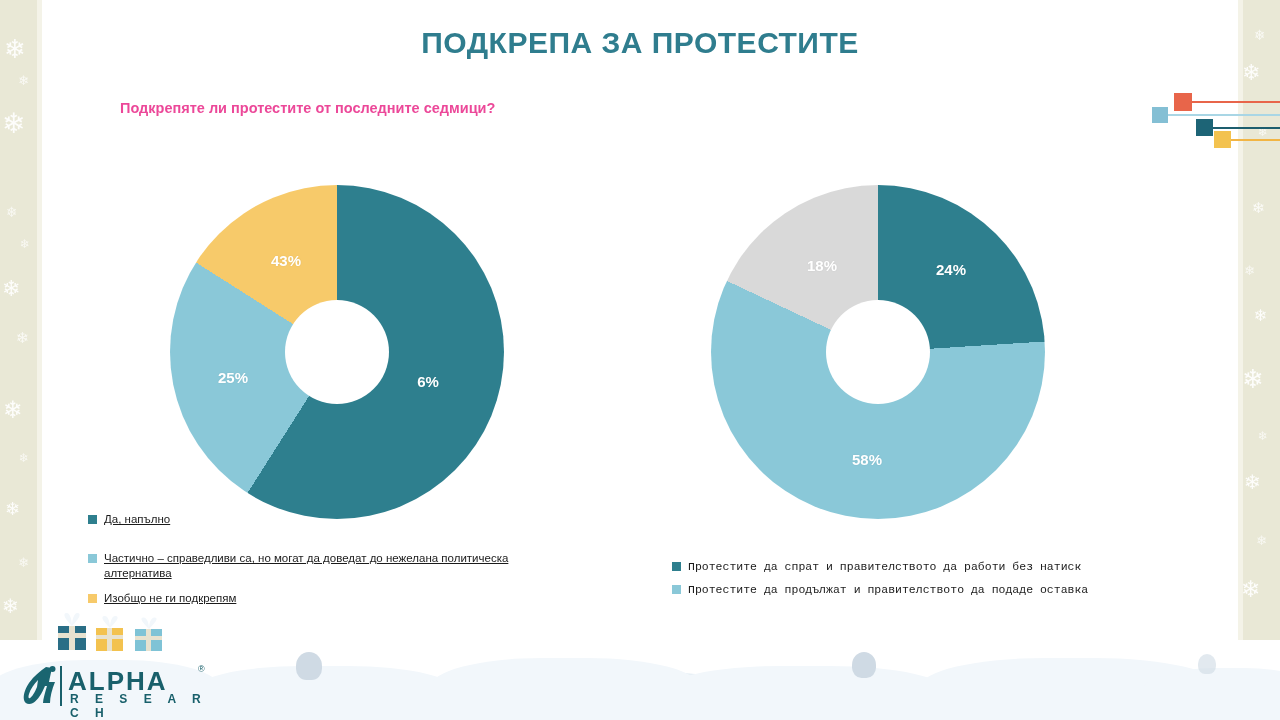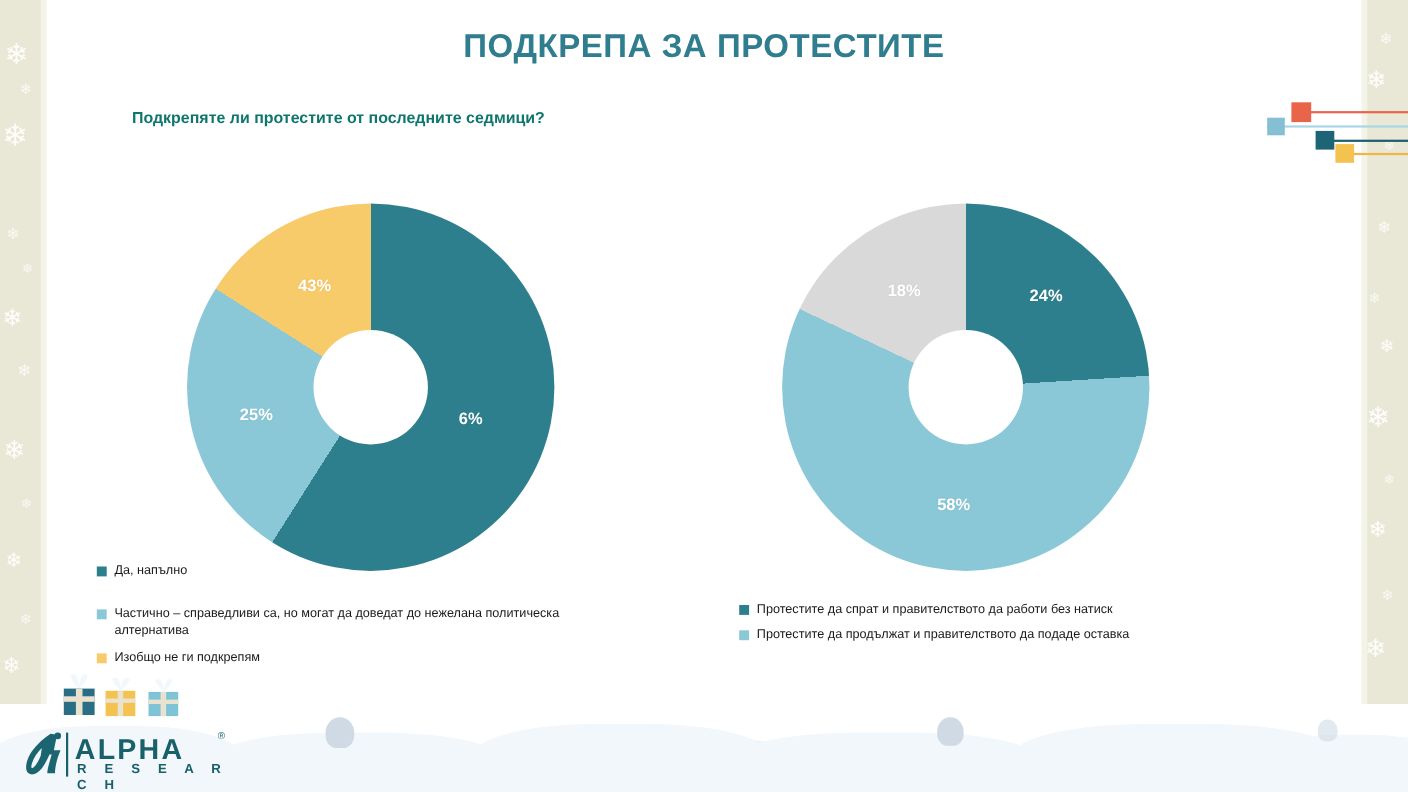--- a/index.html
+++ b/index.html
@@ -24,21 +24,21 @@
   .title{
     position:absolute;left:0;right:0;top:26px;text-align:center;
     font-size:30px;font-weight:bold;letter-spacing:.5px;color:#2f7d8e;
   }
 
   
   .panel{position:absolute;top:100px;}
   .panel.left{left:120px;width:520px;}
   .panel.right{left:650px;width:520px;}
   .panel-title{
-    font-size:14.5px;font-weight:bold;color:#0f766e;margin:0;
+    font-size:14.5px;font-weight:bold;color:#ec4899;margin:0;
     white-space:nowrap;
   }
 
   .donut-wrap{position:absolute;}
   .donut{position:relative;width:334px;height:334px;border-radius:50%;}
   .donut::after{
     content:"";position:absolute;left:50%;top:50%;
     width:104px;height:104px;margin:-52px 0 0 -52px;
     background:#ffffff;border-radius:50%;
   }
@@ -52,21 +52,21 @@
   .legend{position:absolute;font-size:11.5px;color:#1b1b1b;}
   .legend-row{display:flex;align-items:flex-start;margin-bottom:4px;}
   .swatch{
     flex:0 0 auto;width:9px;height:9px;margin-top:3px;margin-right:7px;
     display:inline-block;
   }
   .legend-text{line-height:15px;}
 
   .legend.left .legend-row{margin-bottom:24px;}
   .legend.left .legend-row:last-child{margin-bottom:0;}
-  .legend.left .legend-text{max-width:470px;}
+  .legend.left .legend-text{max-width:470px;text-decoration:underline;}
   .legend.right .legend-row{margin-bottom:8px;}
 
   
   .deco{position:absolute;right:0;top:88px;width:140px;height:66px;}
   .deco .dline{position:absolute;height:2px;}
   .deco .dsq{position:absolute;}
 
   
   .snow-base{
     position:absolute;left:0;right:0;bottom:0;height:80px;
@@ -171,21 +171,21 @@
 
 
   <div class="donut-wrap" style="left:711px;top:185px;">
     <div class="donut" style="background:conic-gradient(#2e7f8e 0deg 86.4deg, #8ac8d8 86.4deg 295.2deg, #d9d9d9 295.2deg 360deg);">
       <span class="slice-label" style="left:240px;top:84px;">24%</span>
       <span class="slice-label" style="left:156px;top:274px;">58%</span>
       <span class="slice-label" style="left:111px;top:80px;">18%</span>
     </div>
   </div>
 
-  <div class="legend right" style="left:672px;top:547px;width:450px;">
+  <div class="legend right" style="left:672px;top:559px;width:450px;font-family:Liberation Mono, monospace;">
     <div class="legend-row">
       <span class="swatch" style="background:#2e7f8e;"></span>
       <span class="legend-text">Протестите да спрат и правителството да работи без натиск</span>
     </div>
     <div class="legend-row">
       <span class="swatch" style="background:#8ac8d8;"></span>
       <span class="legend-text">Протестите да продължат и правителството да подаде оставка</span>
     </div>
   </div>
 

